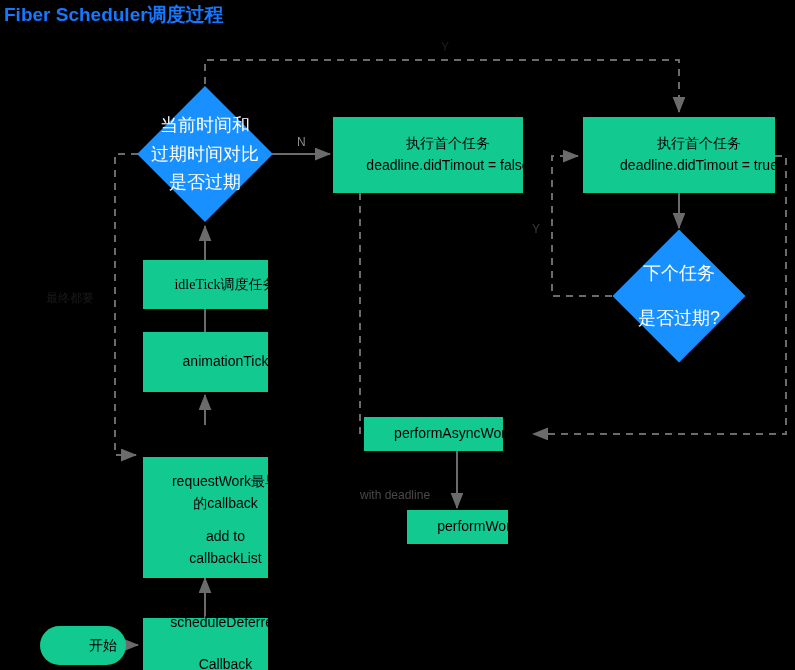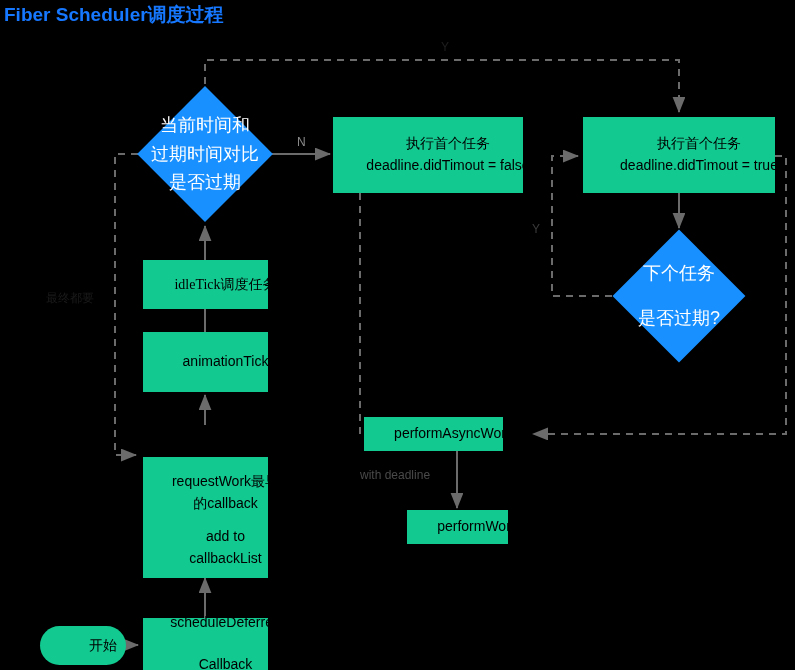--- a/index.html
+++ b/index.html
@@ -205,17 +205,17 @@
   <div class="node green" style="left:407px; top:510px; width:101px; height:34px;">
     <span class="ln">performWork</span>
   </div>
 
   <div class="edge-label dark" style="left:441px; top:40px;">Y</div>
 
   <div class="edge-label" style="left:297px; top:135px;">N</div>
 
   <div class="edge-label mid" style="left:532px; top:222px;">Y</div>
 
-  <div class="edge-label" style="left:360px; top:468px; color:#4a4a4a;">with deadline</div>
+  <div class="edge-label" style="left:360px; top:488px; color:#4a4a4a;">with deadline</div>
 
   <div class="edge-label dark" style="left:46px; top:290px; color:#1a1a1a;">最终都要</div>
 
 </div>
 
 </body></html>

